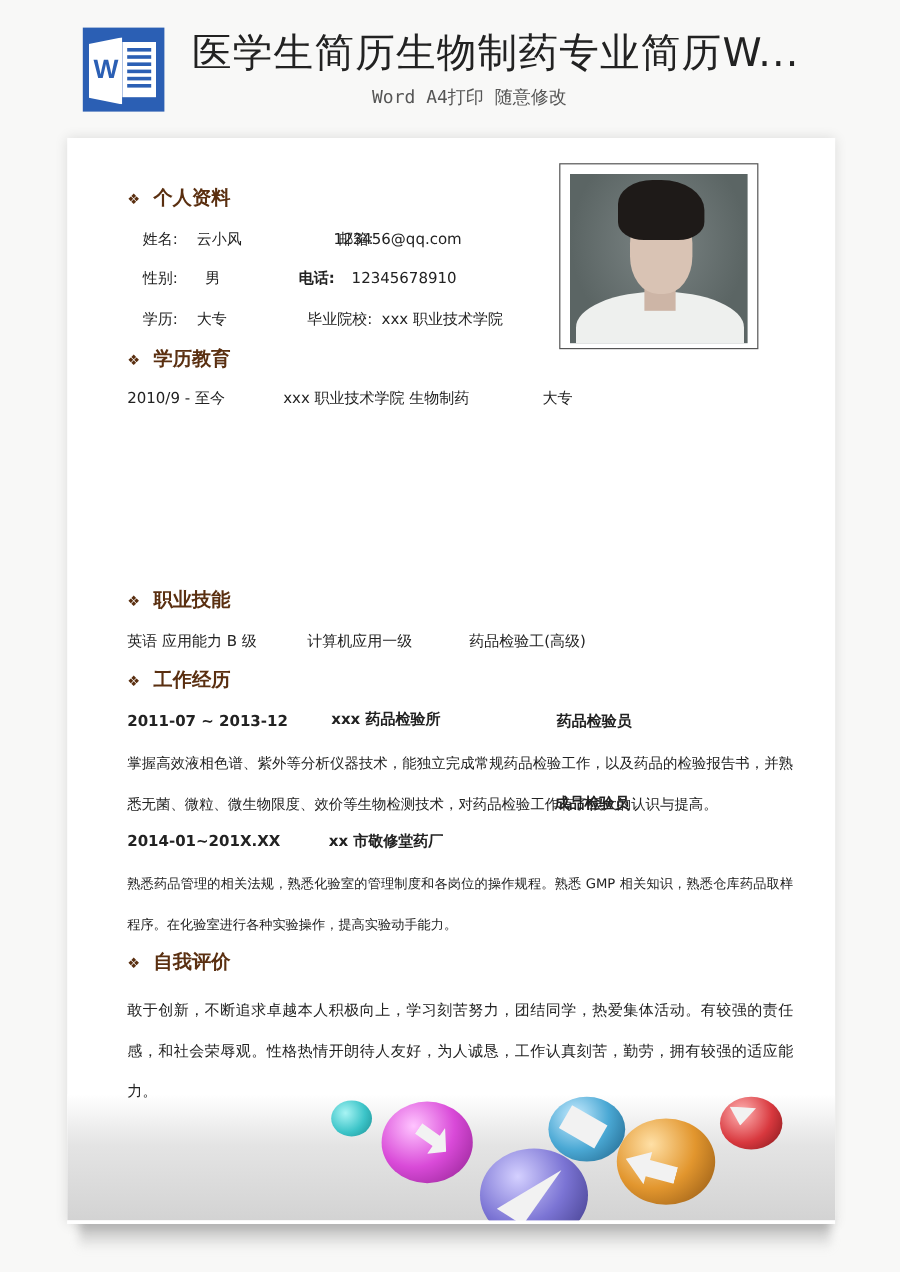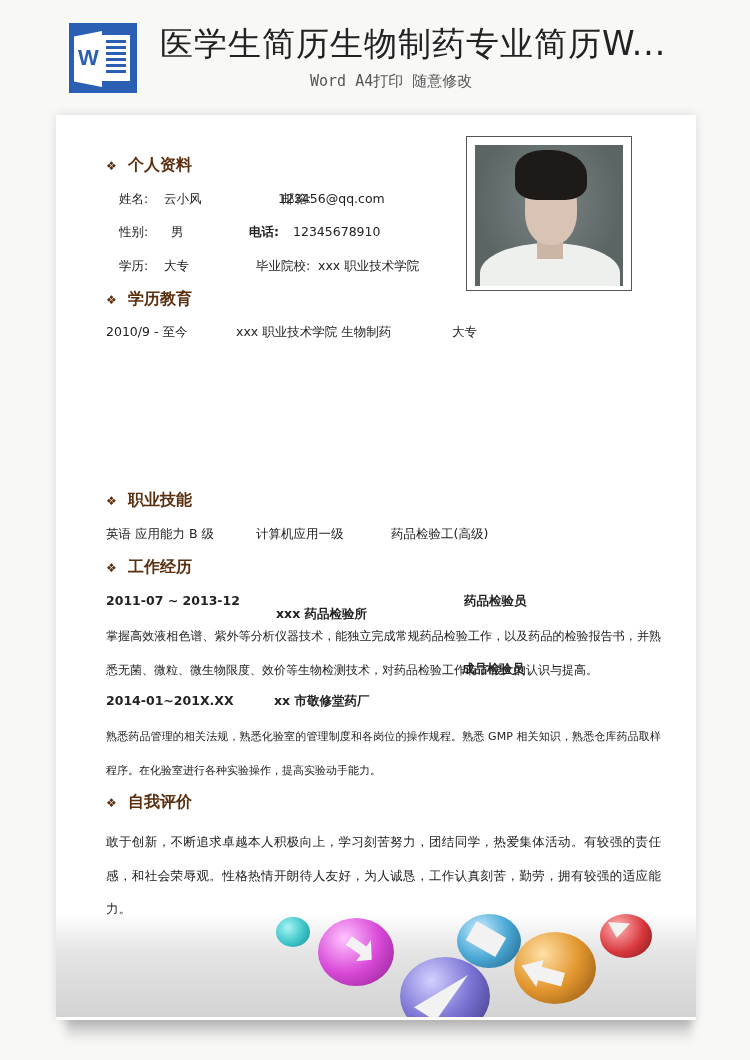--- a/index.html
+++ b/index.html
@@ -162,21 +162,21 @@
   </div>
   <div class="txt" style="left:50px;top:411px;">英语  应用能力 B 级</div>
   <div class="txt" style="left:200px;top:411px;">计算机应用一级</div>
   <div class="txt" style="left:335px;top:411px;">药品检验工(高级)</div>
 
   <div class="sec-head" style="top:442px;">
     <span class="bullet">❖</span>
     <span>工作经历</span>
   </div>
   <div class="txt b" style="left:50px;top:478px;">2011-07 ~ 2013-12</div>
-  <div class="txt b" style="left:220px;top:491px;text-align:right;">xxx 药品检验所</div>
+  <div class="txt b" style="left:220px;top:476px;text-align:right;">xxx 药品检验所</div>
   <div class="txt b" style="left:408px;top:478px;">药品检验员</div>
   <div class="para" style="top:505px;font-size:12px;">掌握高效液相色谱、紫外等分析仪器技术，能独立完成常规药品检验工作，以及药品的检验报告书，并熟悉无菌、微粒、微生物限度、效价等生物检测技术，对药品检验工作有了很大的认识与提高。</div>
 
   <div class="txt b" style="left:50px;top:578px;">2014-01~201X.XX</div>
   <div class="txt b" style="left:218px;top:578px;">xx 市敬修堂药厂</div>
   <div class="txt b" style="left:406px;top:546px;">成品检验员</div>
   <div class="para" style="top:605px;font-size:11px;">熟悉药品管理的相关法规，熟悉化验室的管理制度和各岗位的操作规程。熟悉 GMP 相关知识，熟悉仓库药品取样程序。在化验室进行各种实验操作，提高实验动手能力。</div>
 
   <div class="sec-head" style="top:677px;">
     <span class="bullet">❖</span>

